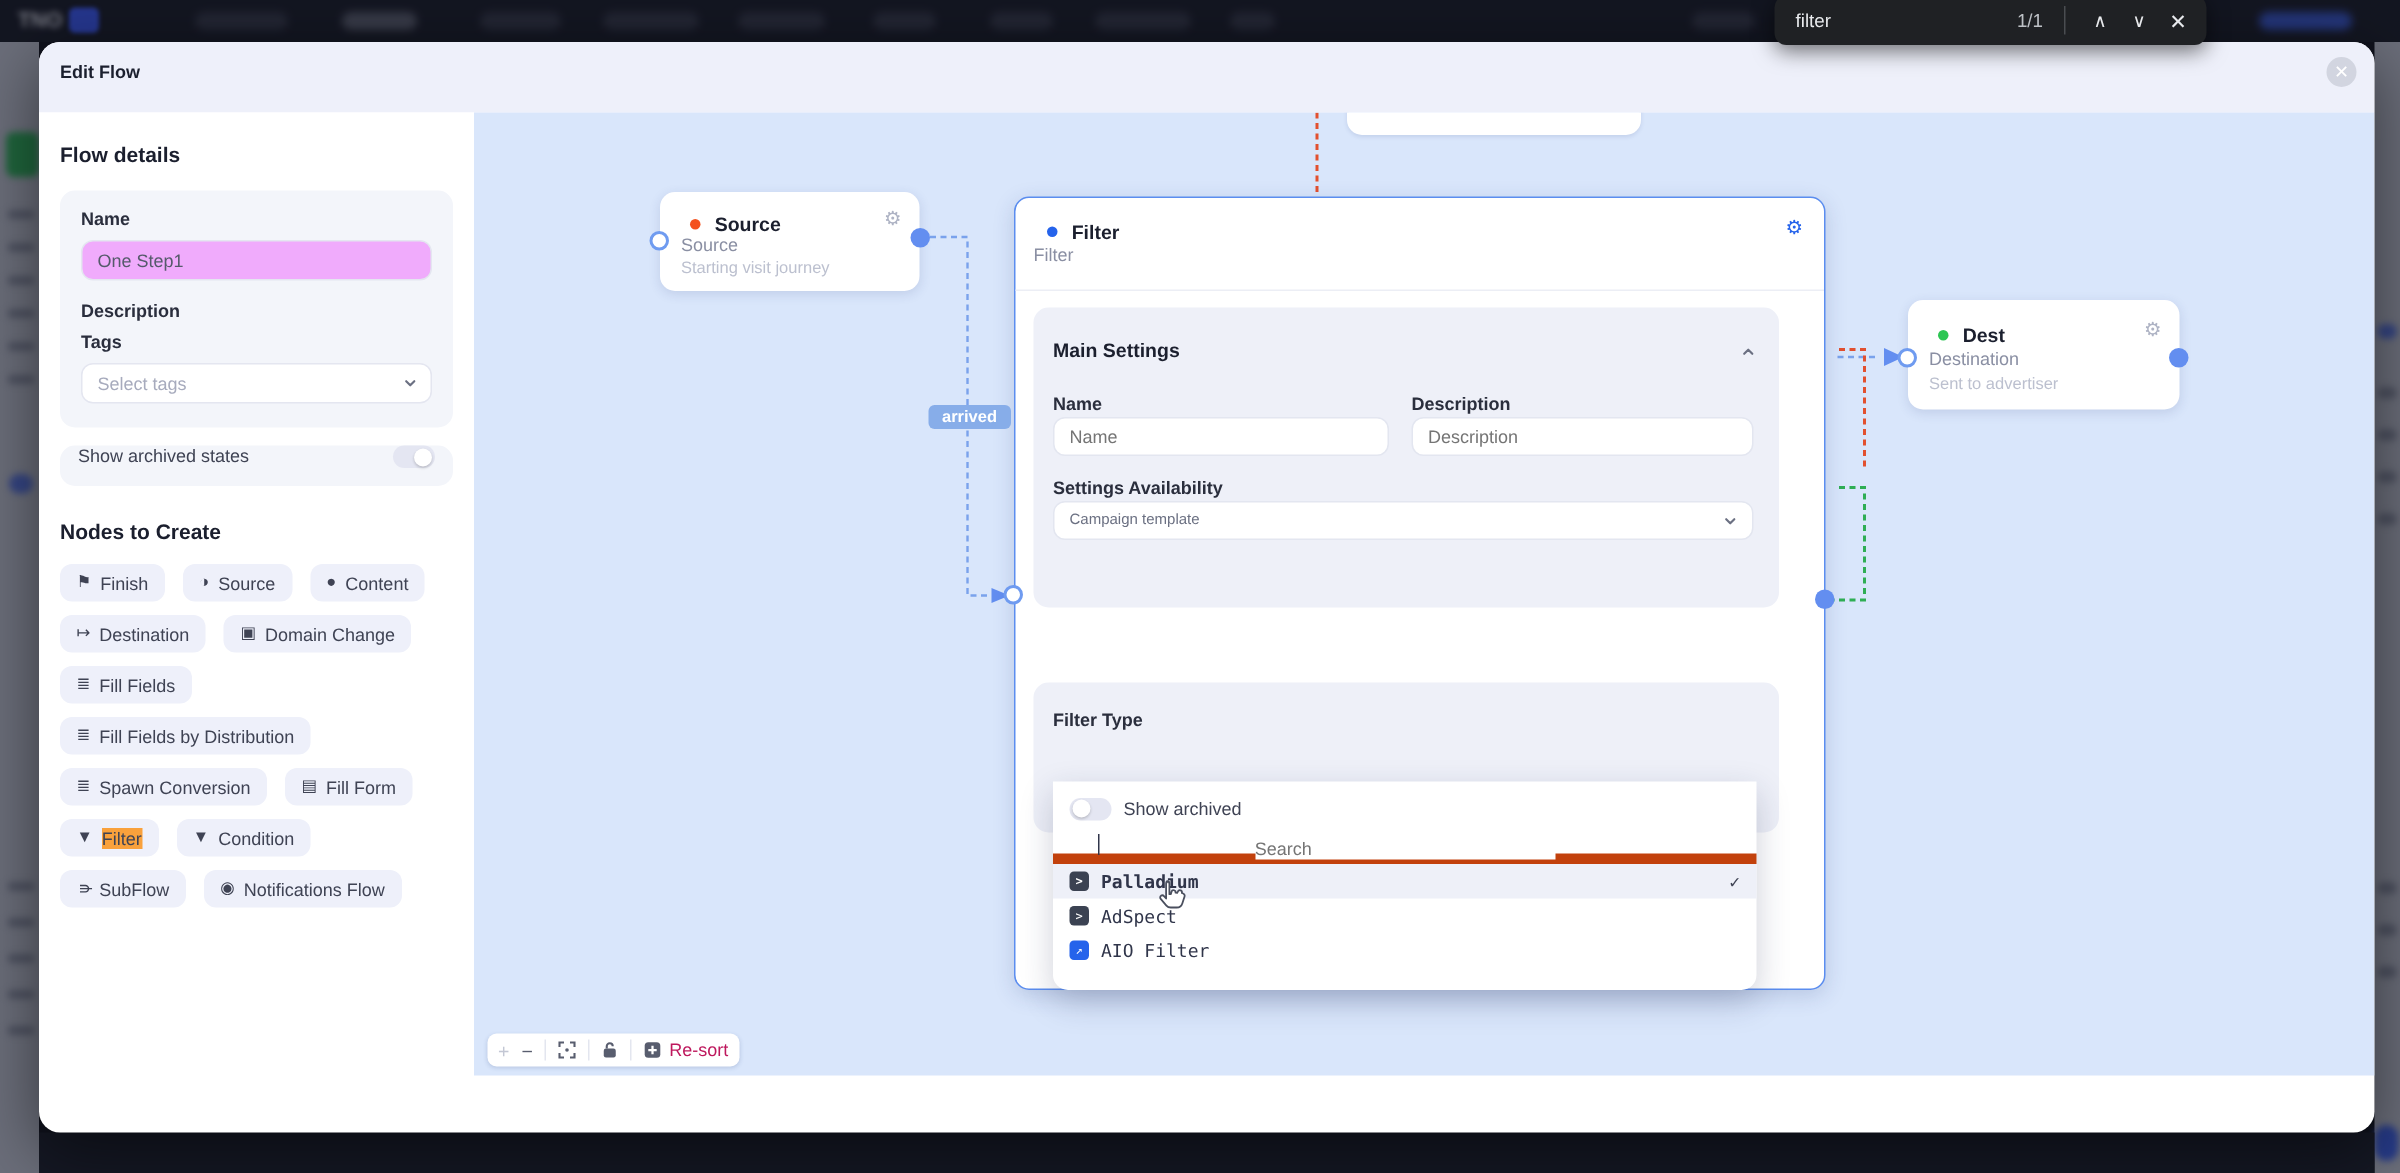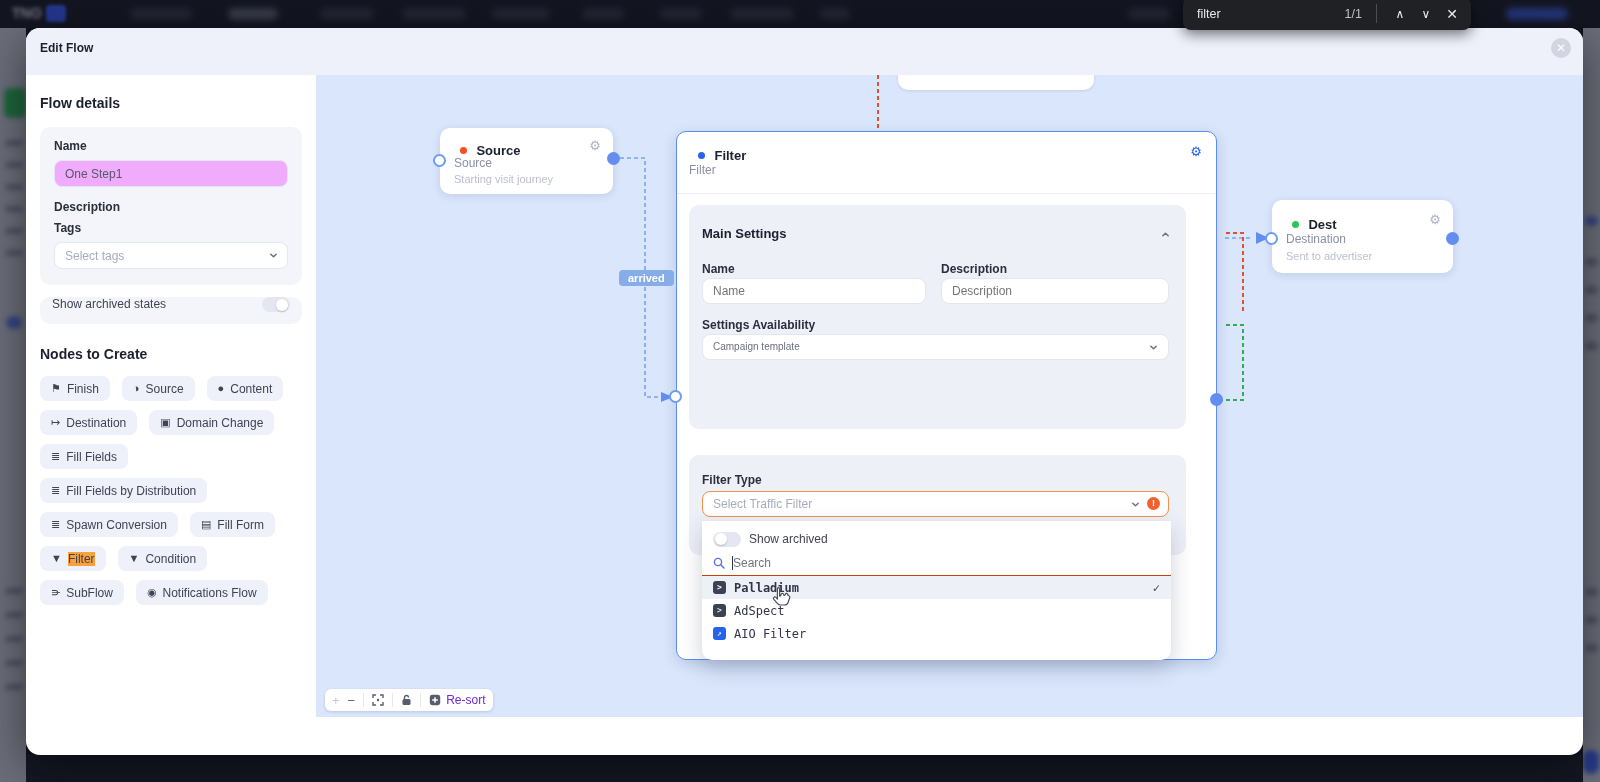--- a/index.html
+++ b/index.html
@@ -76,37 +76,37 @@
   .p-select { position:relative; height:26px; background:#fff; border:1px solid #e3e6f0; border-radius:8px; font-size:10px; color:#6b7082; padding:6px 10px; }
   .chev { width:9px; height:9px; }
   .chev polyline { fill:none; stroke:#6b7082; stroke-width:1.6; stroke-linecap:round; stroke-linejoin:round; }
 
   .ft-select { position:absolute; left:25px; top:359px; width:467px; height:26px; background:#fff; border:1.5px solid #f0914d; border-radius:8px; font-size:12px; color:#a7abbd; padding:5px 10px; }
   .err-ic { position:absolute; right:8px; top:5px; width:13px; height:13px; border-radius:50%; background:#f0612e; color:#fff; font-size:9px; font-weight:bold; text-align:center; line-height:13px; }
 
   .dropdown { position:absolute; left:25px; top:389px; width:469px; height:139px; background:#fff; border-radius:0 0 10px 10px; box-shadow:0 8px 22px rgba(30,40,80,.22); z-index:10; padding-top:6px; }
   .dd-row { display:flex; align-items:center; gap:8px; padding:0 11px; height:24px; }
   .dd-row .lbl { font-size:12px; color:#3f4354; }
-  .dd-search { border-bottom:1px solid #c2410c; height:25px; position:relative; }
+  .dd-search { border-bottom:7px solid #c2410c; height:25px; position:relative;flex-direction:column; }
   .dd-search input { border:none; outline:none; font-size:12px; color:#555; font-family:inherit; width:200px; }
   .dd-caret { position:absolute; left:30px; top:5px; width:1px; height:14px; background:#30354a; }
   .dd-opt { display:flex; align-items:center; gap:8px; padding:0 11px; height:23px; font-family:"DejaVu Sans Mono", monospace; font-size:12px; color:#30354a; cursor:pointer; }
   .dd-opt.sel { background:#eef0f8; font-weight:bold; }
   .opt-ic { width:13px; height:13px; border-radius:3px; color:#fff; font-size:8px; line-height:13px; text-align:center; font-family:"DejaVu Sans Mono", monospace; flex:none; }
   .opt-ic.dark { background:#3b4252; }
   .opt-ic.blue { background:#2563eb; }
   .dd-check { margin-left:auto; color:#3f4354; font-size:12px; }
 
   .arrived { position:absolute; left:303px; top:195px; background:#87ade9; color:#fff; font-size:11px; font-weight:bold; padding:2px 9px; border-radius:4px; z-index:3; }
 
   .cv-toolbar { position:absolute; left:9px; top:614px; height:22px; background:#fff; border-radius:6px; box-shadow:0 1px 3px rgba(40,60,120,.18); display:flex; align-items:center; padding:0 7px; gap:8px; z-index:4; }
   .tb-it { font-size:13px; color:#585d6e; line-height:1; cursor:pointer; display:flex; align-items:center; gap:5px; }
   .tb-it.dis { color:#c3c7d4; }
   .tb-sep { width:1px; height:14px; background:#e3e6ef; }
-  .tb-lbl { font-size:12px; color:#6d28d9; }
+  .tb-lbl { font-size:12px; color:#be185d; }
 
   
   .find-bar { position:absolute; left:1183px; top:-3px; width:288px; height:33px; background:#1f2124; border-radius:8px; box-shadow:0 4px 14px rgba(0,0,0,.55); z-index:50; display:flex; align-items:center; color:#e8eaed; font-size:12.5px; }
   .fb-q { margin-left:14px; }
   .fb-count { margin-left:auto; color:#bdc1c6; }
   .fb-sep { width:1px; height:19px; background:#4a4d51; margin:0 10px 0 14px; }
   .fb-btn { width:26px; text-align:center; font-size:12px; color:#e8eaed; cursor:pointer; }
   .fb-close { margin-right:6px; font-size:14px; }
 
   .cursor { position:absolute; left:770px; top:585px; z-index:60; pointer-events:none; }
@@ -275,48 +275,41 @@
 
       <div class="node flt-node">
         <div style="position:absolute;left:21px;top:14px;">
           <span class="nd-dot" style="background:#2563eb;"></span>
           <span class="nd-title">Filter</span>
         </div>
         <div class="nd-gear" style="right:14px;top:12px;color:#2563eb;">⚙</div>
         <div class="nd-type" style="position:absolute;left:12px;top:31px;">Filter</div>
         <div class="flt-divider"></div>
 
-        <div class="panel" style="top:73px;height:224px;padding-left:36px;">
+        <div class="panel" style="top:73px;height:200px;padding-left:36px;">
           <div class="panel-title" style="position:absolute;left:13px;top:21px;">Main Settings</div>
           <svg class="chev" style="position:absolute;right:16px;top:25px;" viewBox="0 0 10 10">
               <polyline points="2,6.5 5,3.5 8,6.5"></polyline>
             </svg>
           <div class="p-label" style="position:absolute;left:13px;top:57px;">Name</div>
           <div style="position:absolute;left:13px;top:73px;width:224px;"><input class="p-input" placeholder="Name" style=""></div>
           <div class="p-label" style="position:absolute;left:252px;top:57px;">Description</div>
           <div style="position:absolute;left:252px;top:73px;width:228px;"><input class="p-input" placeholder="Description" style=""></div>
           <div class="p-label" style="position:absolute;left:13px;top:113px;">Settings Availability</div>
           <div class="p-select" style="position:absolute;left:13px;top:129px;width:467px;">
             <span>Campaign template</span>
             <svg class="chev" style="position:absolute;right:10px;top:8px;" viewBox="0 0 10 10">
                 <polyline points="2,3.5 5,6.5 8,3.5"></polyline>
               </svg>
           </div>
         </div>
 
 
         <div class="panel" style="top:323px;height:100px;"></div>
         <div class="p-label" style="position:absolute;left:25px;top:341px;">Filter Type</div>
-        <div class="ft-select">
-          <span>Select Traffic Filter</span>
-          <svg class="chev" style="position:absolute;right:28px;top:8px;" viewBox="0 0 10 10">
-              <polyline points="2,3.5 5,6.5 8,3.5"></polyline>
-            </svg>
-          <div class="err-ic">!</div>
-        </div>
 
         <div class="dropdown">
           <div class="dd-row">
             <div class="tgl on-left">
                 <div class="knob"></div>
               </div>
             <span class="lbl">Show archived</span>
           </div>
           <div class="dd-row dd-search">
             <svg width="12" height="12" viewBox="0 0 12 12">

